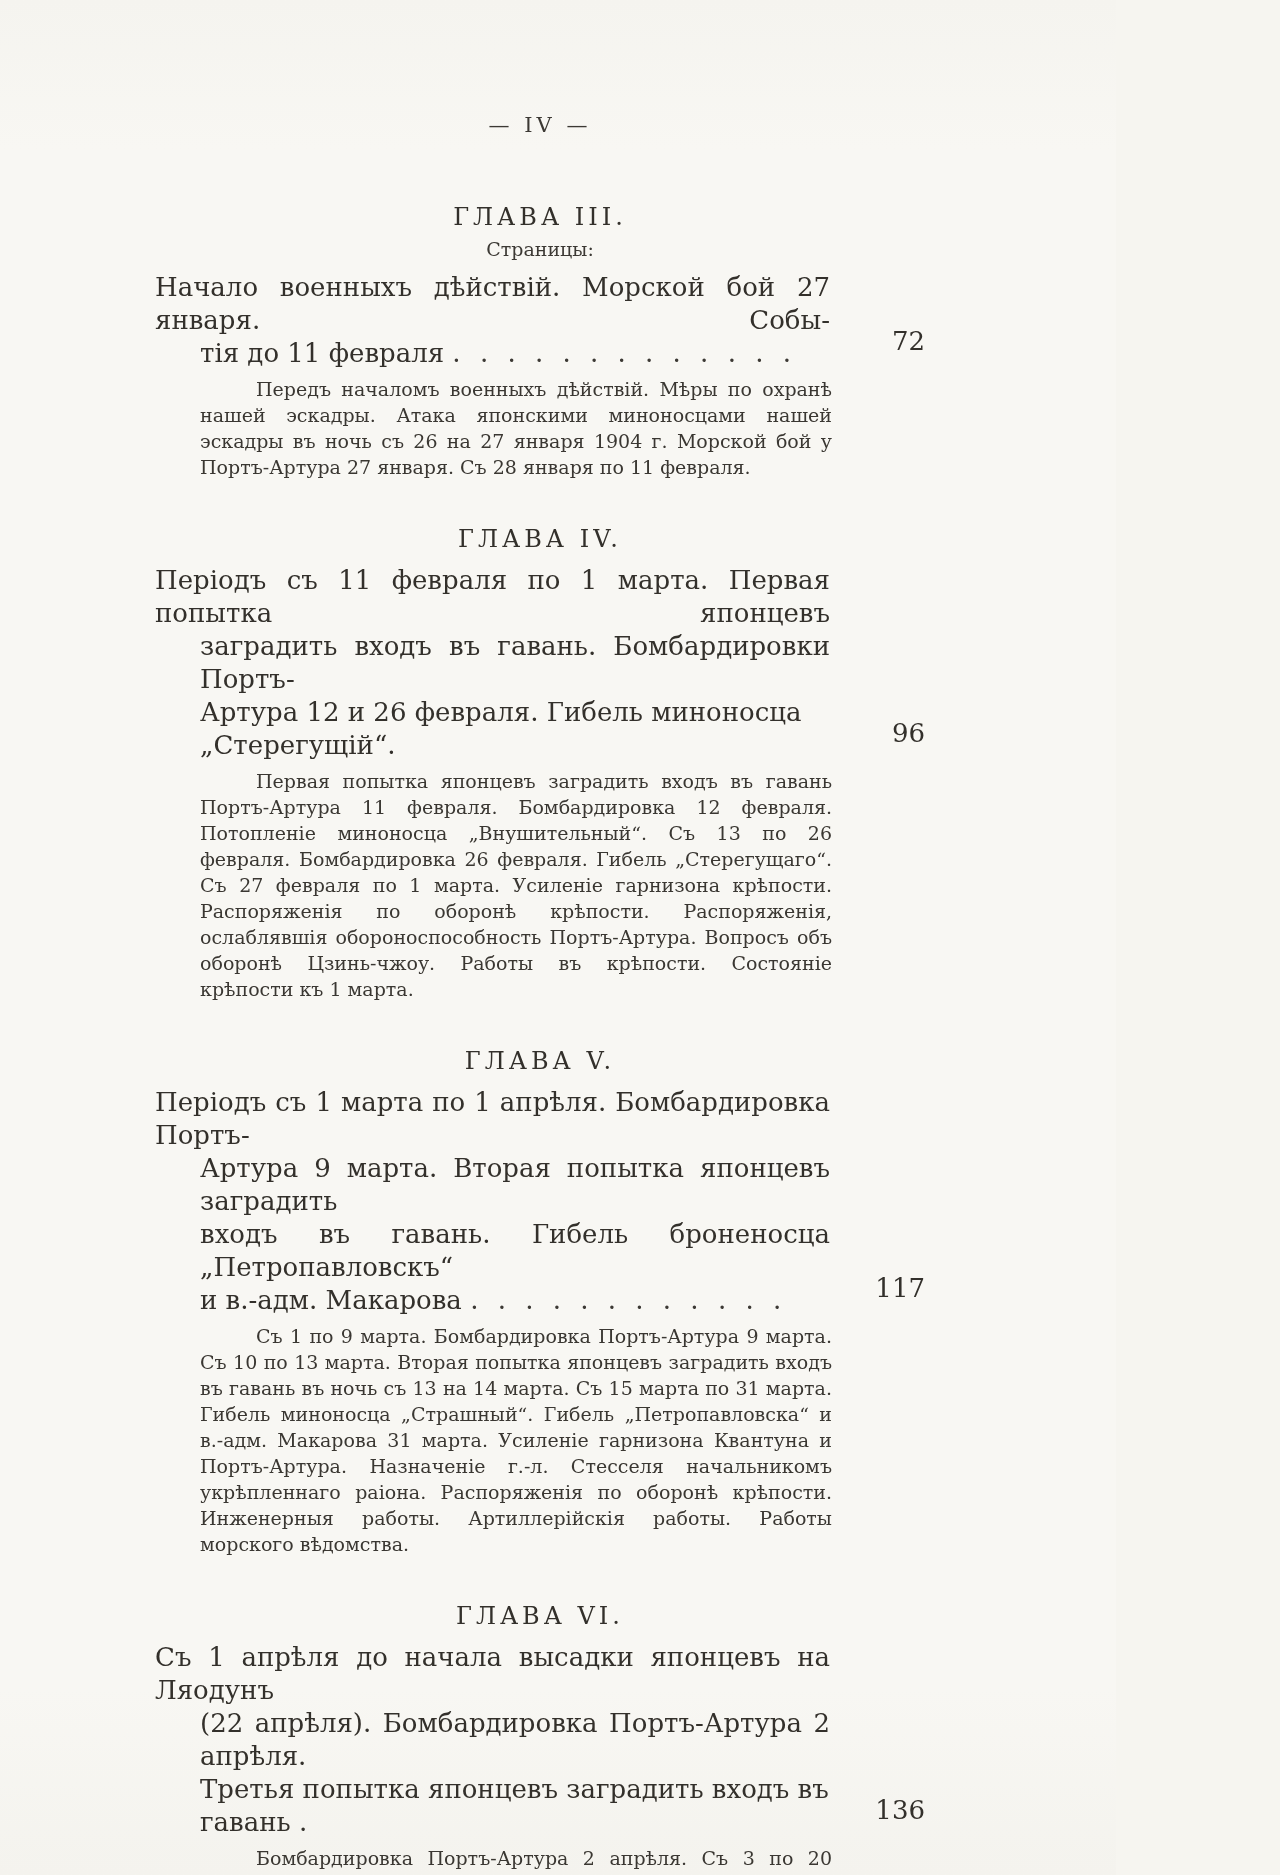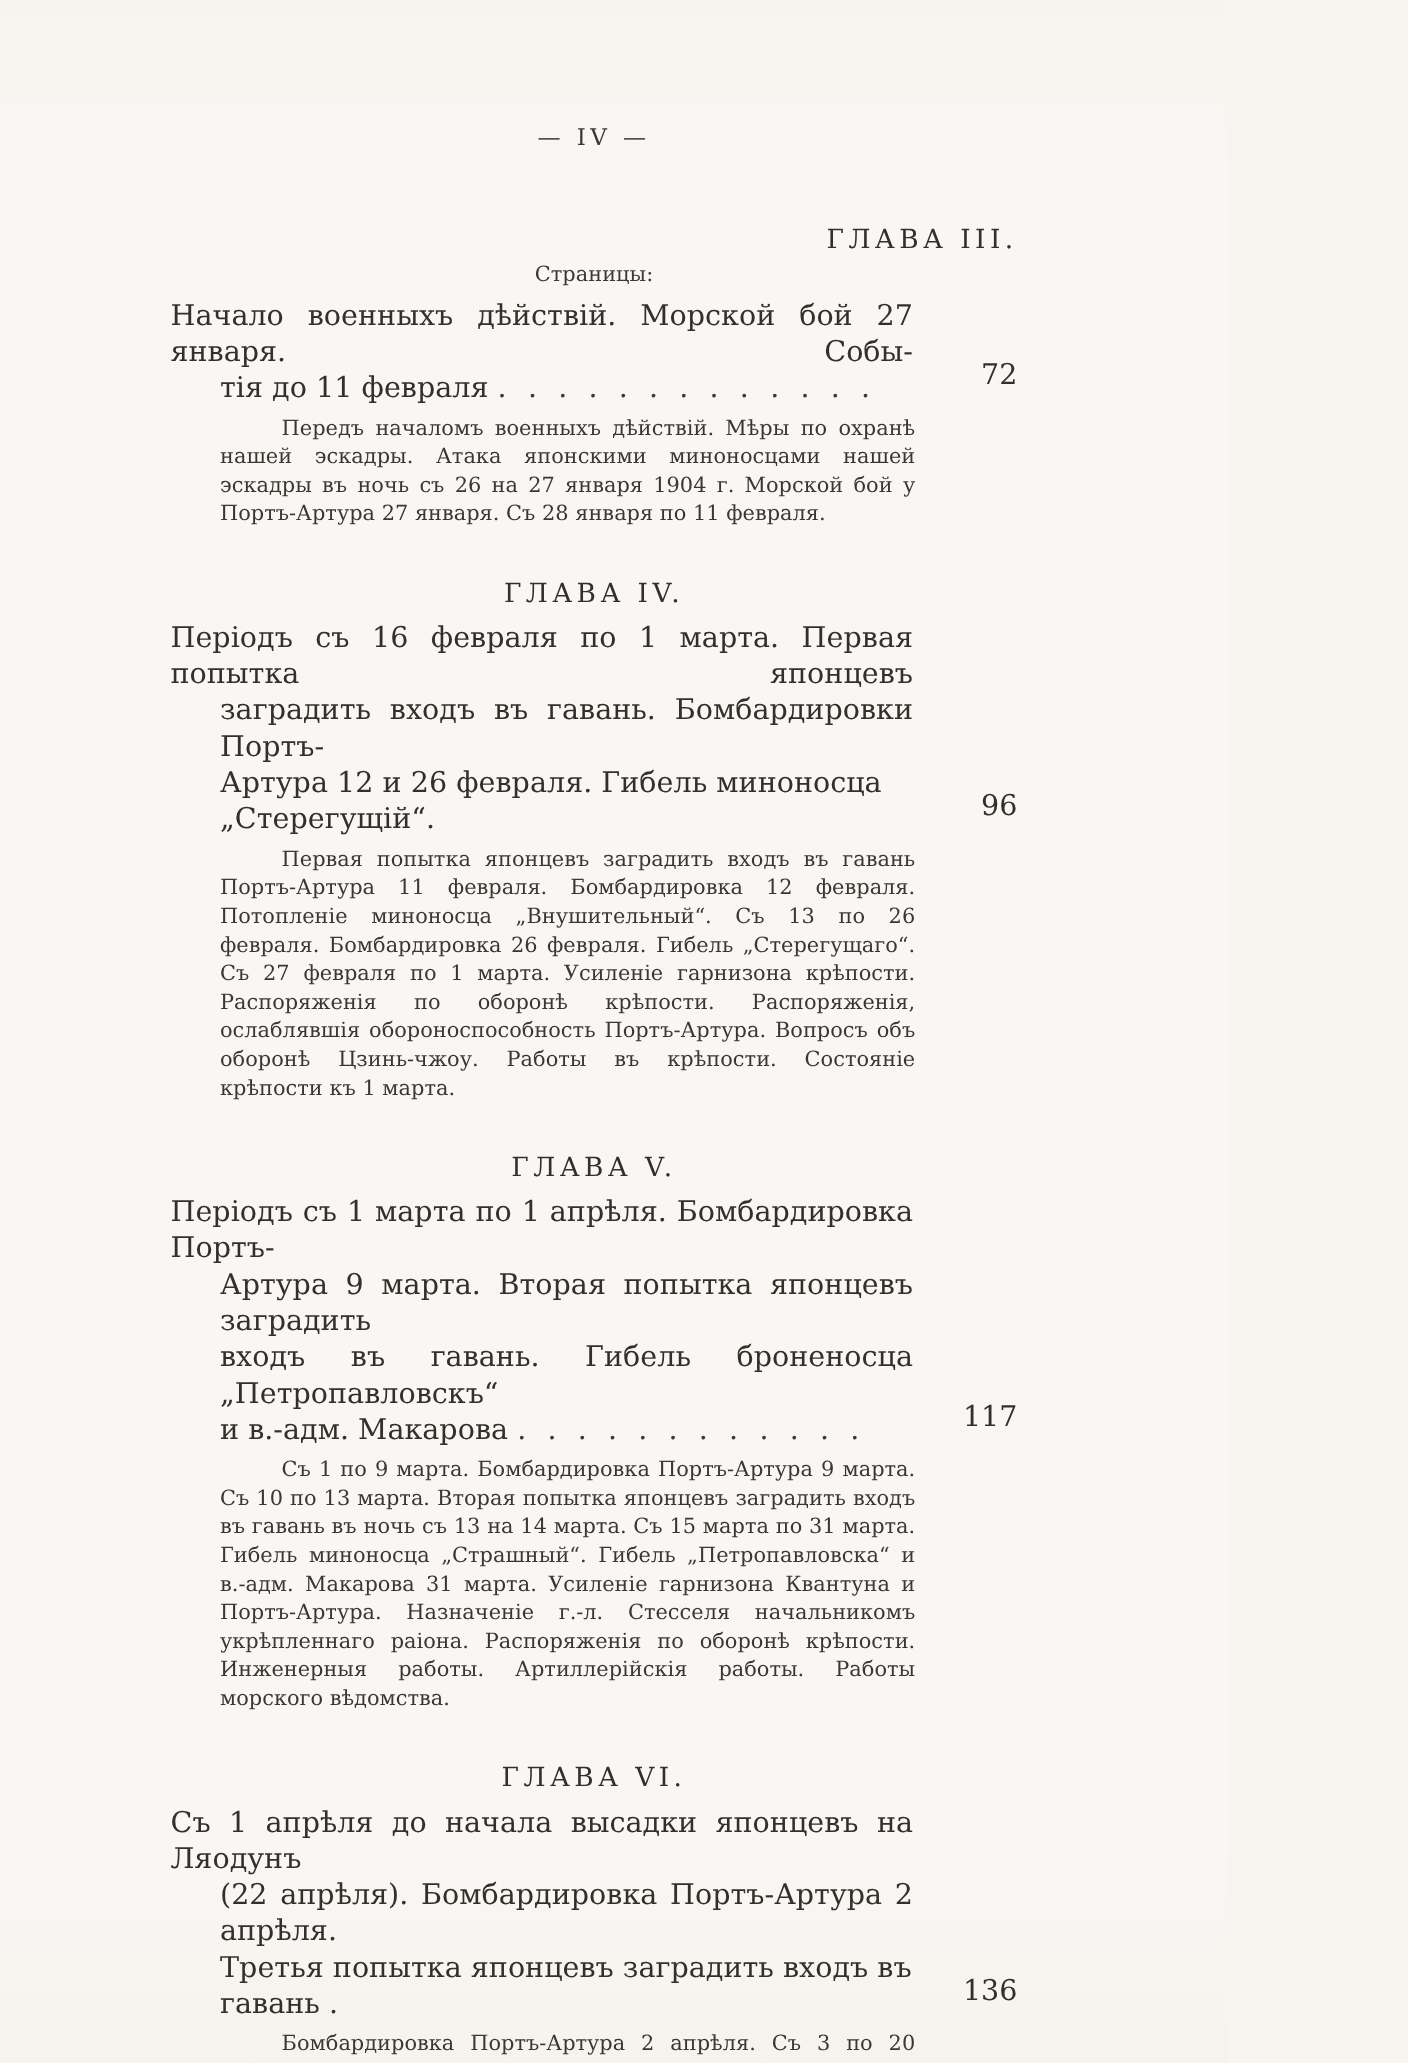--- a/index.html
+++ b/index.html
@@ -35,21 +35,21 @@
   }
   .chapter-heading {
     margin: 0;
     text-align: center;
     font-size: 24px;
     font-weight: normal;
     letter-spacing: 4px;
     line-height: 26px;
     color: #33302b;
   }
-  .ch3 .chapter-heading { margin-top: 66px; text-align: right; }
+  .ch3 .chapter-heading { margin-top: 66px; }
   .ch4 .chapter-heading { margin-top: 46px; }
   .ch5 .chapter-heading { margin-top: 46px; }
   .ch6 .chapter-heading { margin-top: 46px; }
   .pages-label {
     margin-top: 7px;
     text-align: center;
     font-size: 19px;
     line-height: 25px;
     color: #3c3934;
   }
@@ -113,21 +113,21 @@
         <div class="title-line">Начало военныхъ дѣйствій. Морской бой 27 января. Собы-</div>
         <div class="title-line cont last"><span>тія до 11 февраля</span> <span class="leaders">. . . . . . . . . . . . .</span></div>
         <div class="page-num">72</div>
       </div>
       <p class="summary">Передъ началомъ военныхъ дѣйствій. Мѣры по охранѣ нашей эскадры. Атака японскими миноносцами нашей эскадры въ ночь съ 26 на 27 января 1904 г. Морской бой у Портъ-Артура 27 января. Съ 28 января по 11 февраля.</p>
     </section>
 
     <section class="chapter ch4">
       <h2 class="chapter-heading">ГЛАВА IV.</h2>
       <div class="title-block">
-        <div class="title-line">Періодъ съ 16 февраля по 1 марта. Первая попытка японцевъ</div>
+        <div class="title-line">Періодъ съ 11 февраля по 1 марта. Первая попытка японцевъ</div>
         <div class="title-line cont">заградить входъ въ гавань. Бомбардировки Портъ-</div>
         <div class="title-line cont last"><span>Артура 12 и 26 февраля. Гибель миноносца „Стерегущій“.</span> <span class="leaders"></span></div>
         <div class="page-num">96</div>
       </div>
       <p class="summary">Первая попытка японцевъ заградить входъ въ гавань Портъ-Артура 11 февраля. Бомбардировка 12 февраля. Потопленіе миноносца „Внушительный“. Съ 13 по 26 февраля. Бомбардировка 26 февраля. Гибель „Стерегущаго“. Съ 27 февраля по 1 марта. Усиленіе гарнизона крѣпости. Распоряженія по оборонѣ крѣпости. Распоряженія, ослаблявшія обороноспособность Портъ-Артура. Вопросъ объ оборонѣ Цзинь-чжоу. Работы въ крѣпости. Состояніе крѣпости къ 1 марта.</p>
     </section>
 
     <section class="chapter ch5">
       <h2 class="chapter-heading">ГЛАВА V.</h2>
       <div class="title-block">

